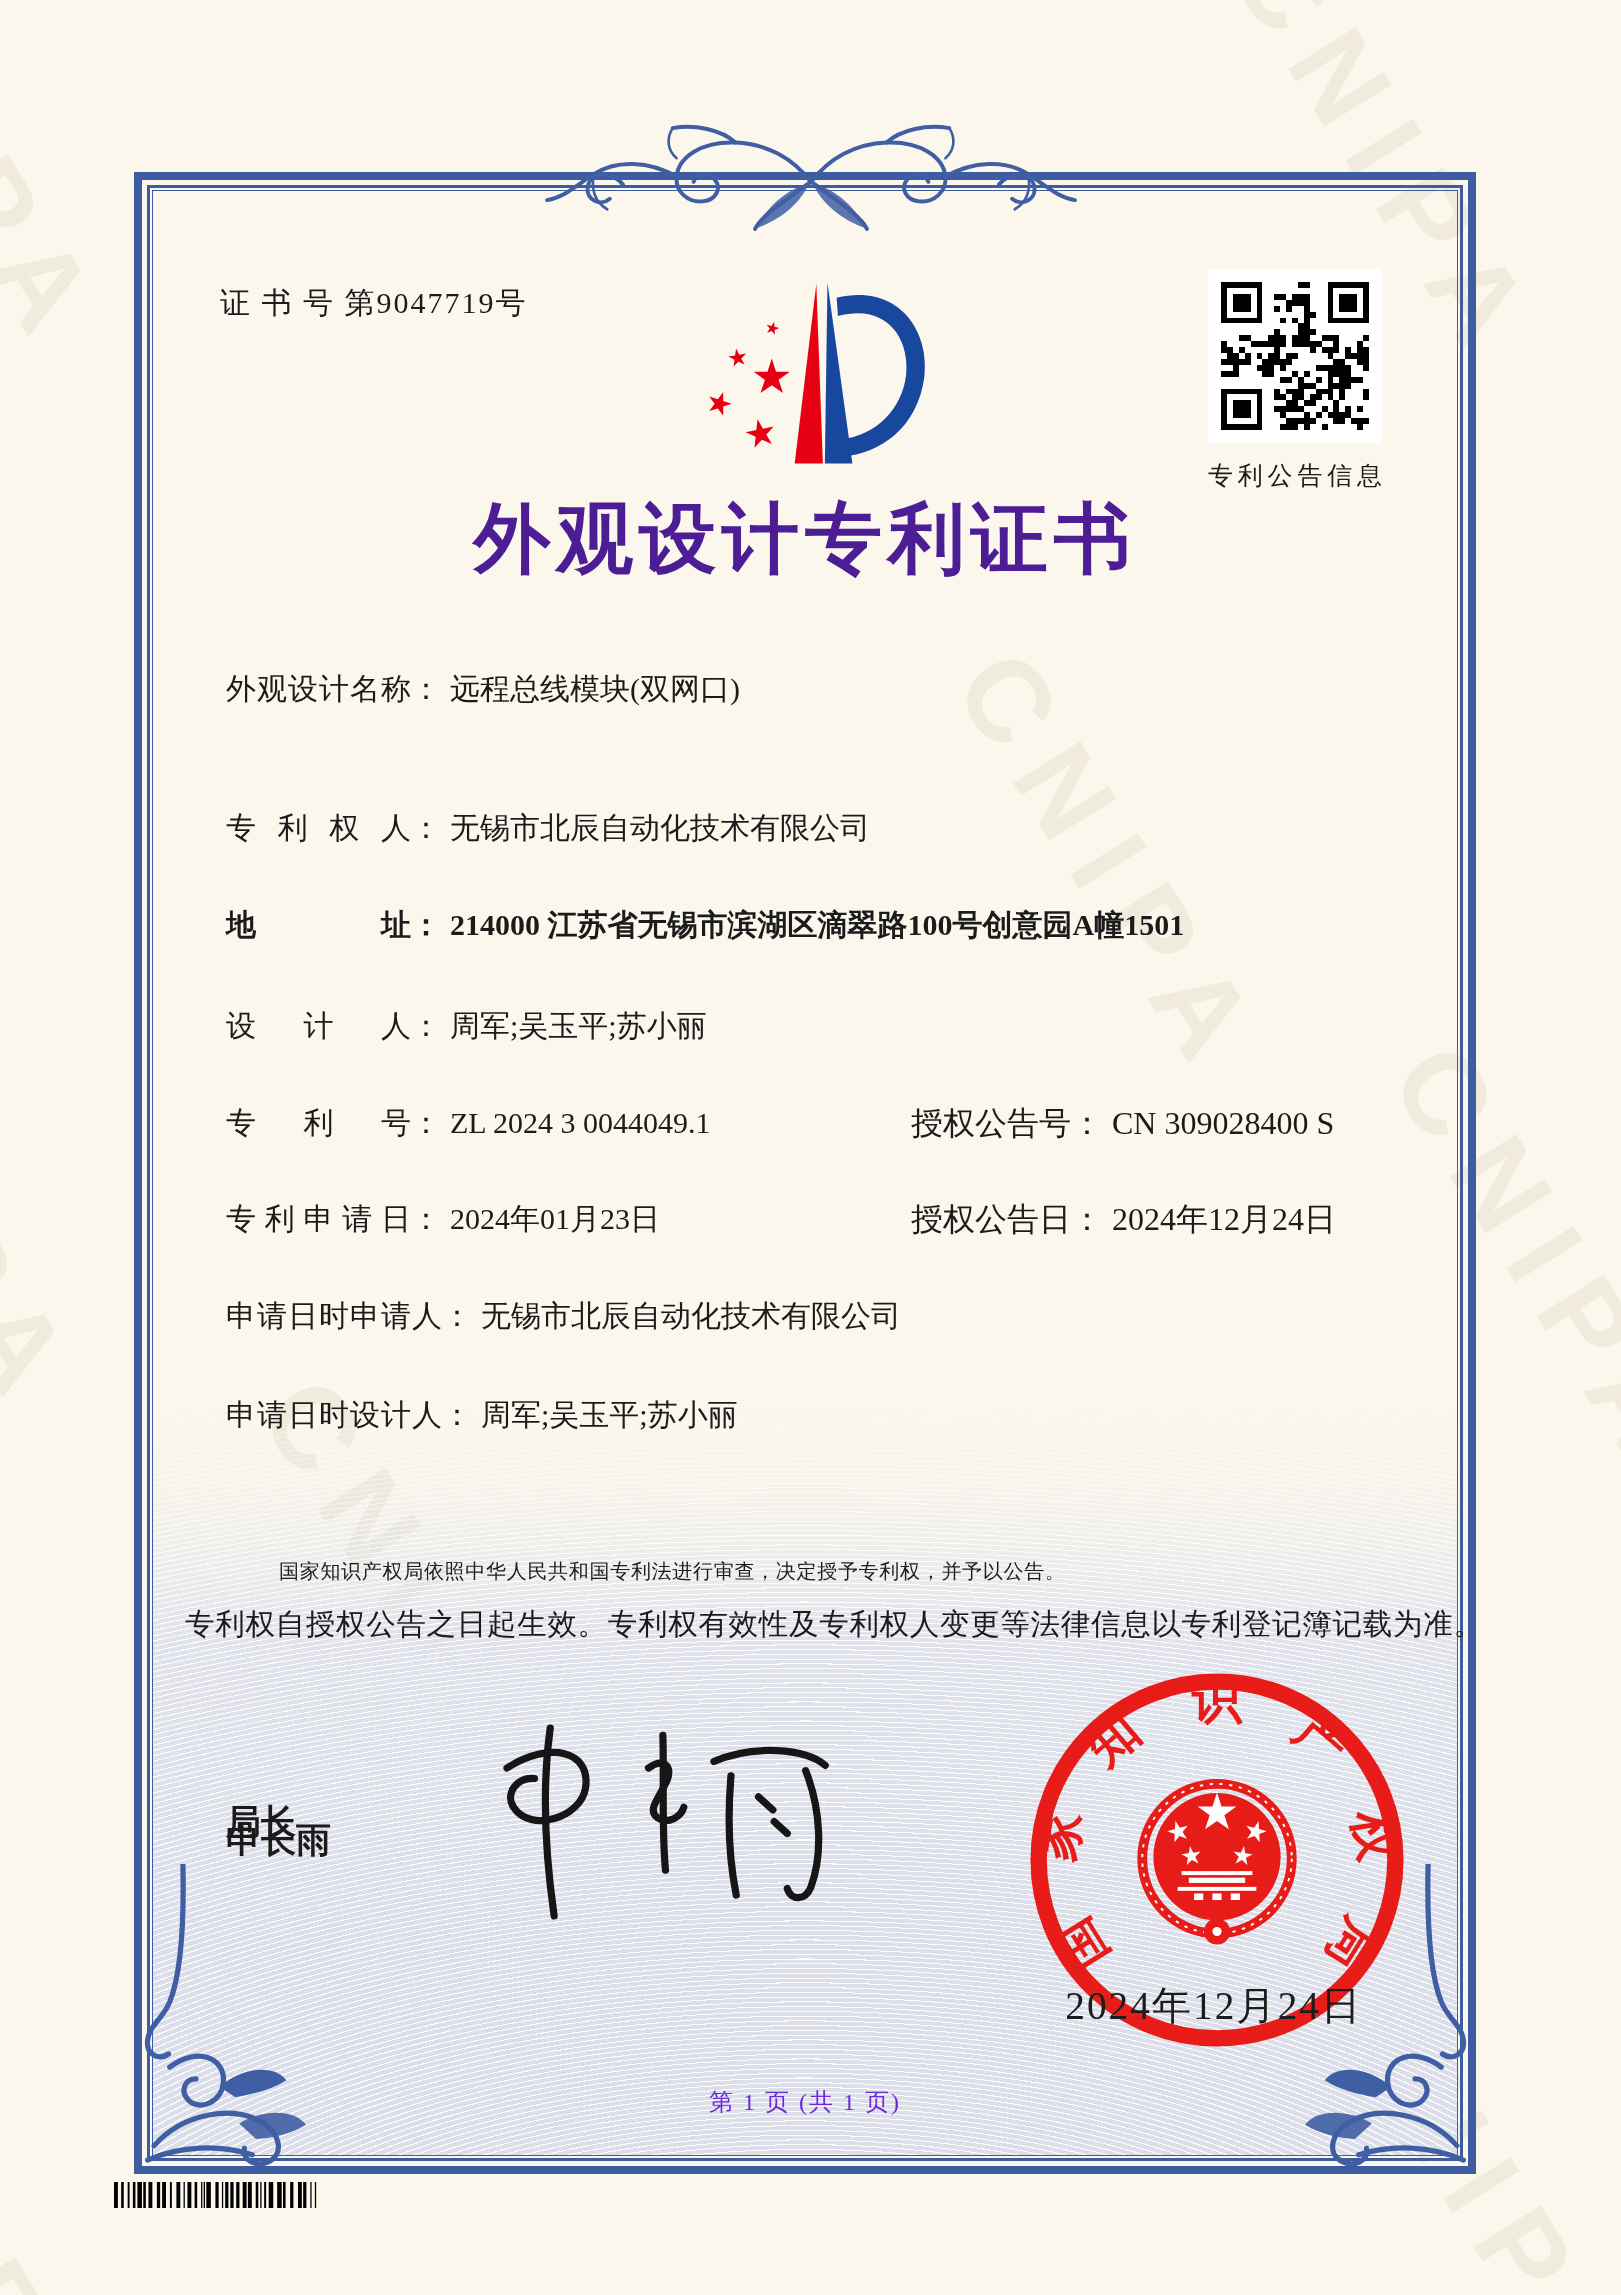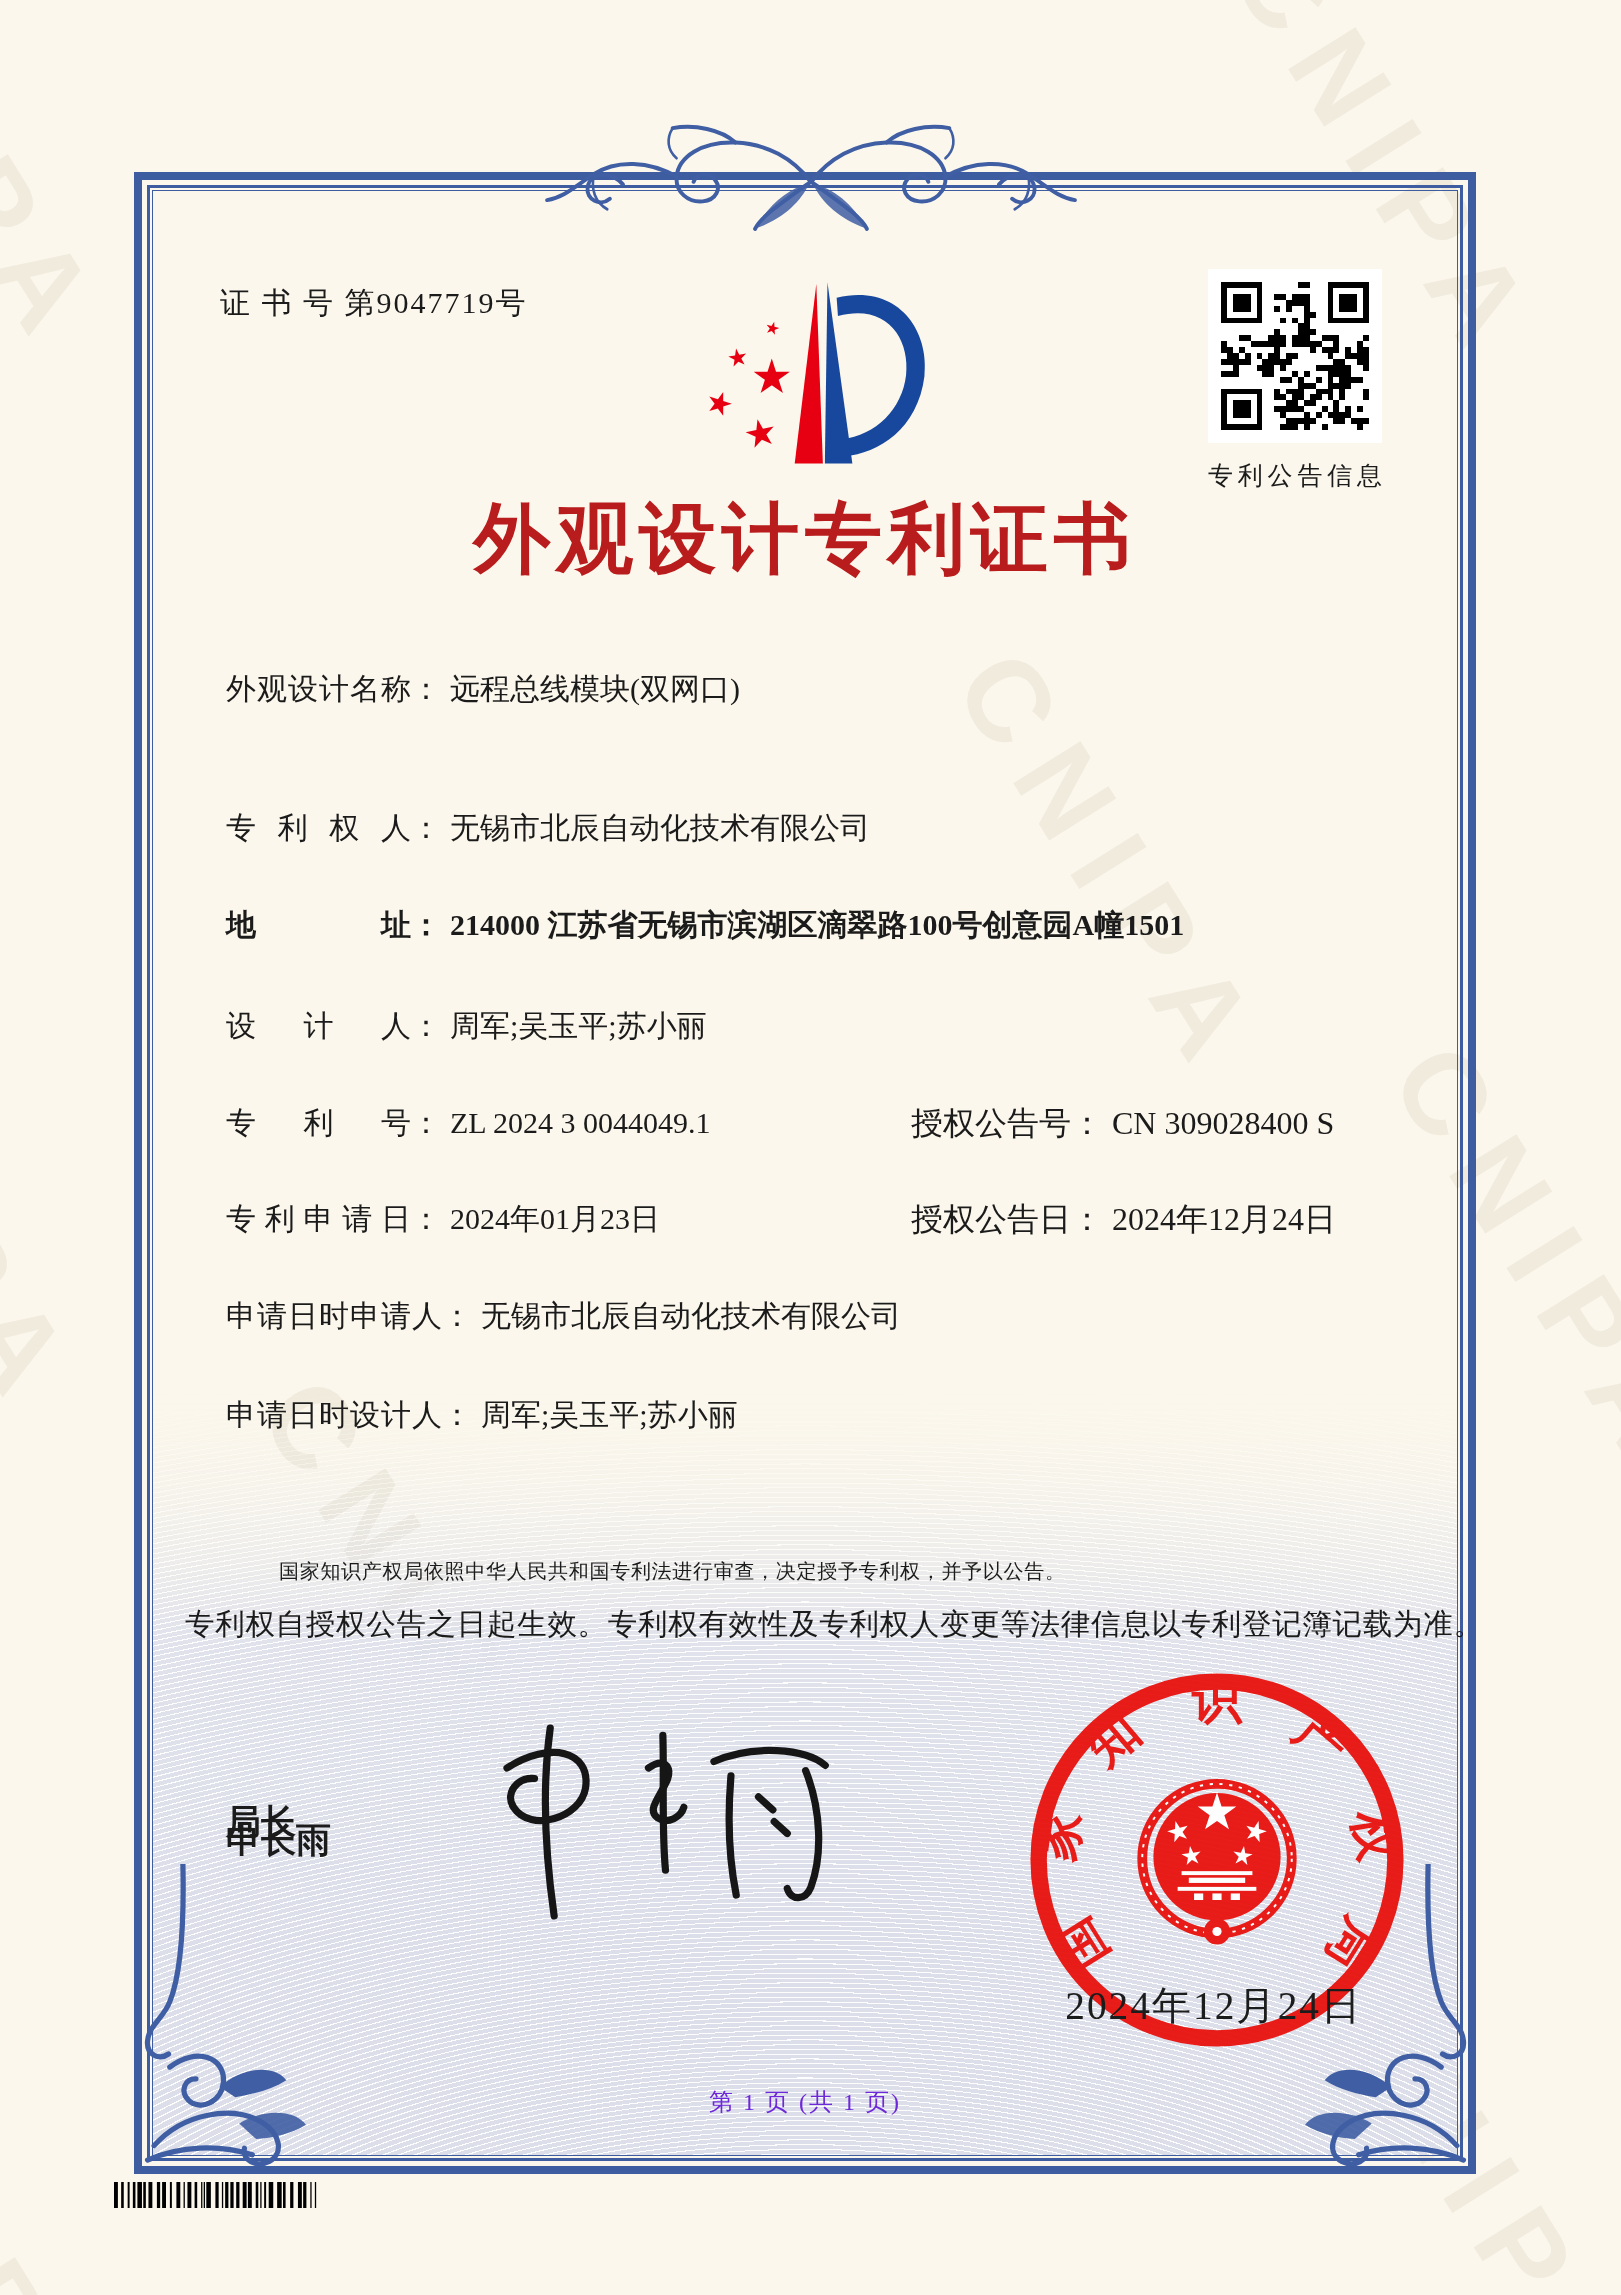--- a/index.html
+++ b/index.html
@@ -51,21 +51,21 @@
   .qrbox{
     position:absolute;left:1208px;top:269px;width:174px;height:174px;background:#ffffff;
     display:flex;align-items:center;justify-content:center;z-index:3;
   }
   .qrlabel{
     position:absolute;left:1208px;top:459px;width:174px;font-size:25px;
     text-align:justify;text-align-last:justify;z-index:3;
   }
   .title{
     position:absolute;left:134px;top:488px;width:1342px;text-align:center;
-    font-size:77px;font-weight:bold;letter-spacing:5.9px;color:#b91c1c;z-index:3;
+    font-size:77px;font-weight:bold;letter-spacing:5.9px;color:#4c1d95;z-index:3;
   }
   
   .row{position:absolute;left:226px;font-size:30px;line-height:38px;white-space:nowrap;z-index:3;}
   .row2{position:absolute;left:911px;font-size:32px;line-height:38px;white-space:nowrap;z-index:3;}
   .j6{display:inline-block;width:185px;text-align:justify;text-align-last:justify;vertical-align:top;}
   .j7{display:inline-block;width:216px;text-align:justify;text-align-last:justify;vertical-align:top;}
   .val{margin-left:9px;}
   
   .legal1{position:absolute;left:279px;top:1558px;font-size:20px;letter-spacing:0.7px;white-space:nowrap;z-index:3;}
   .legal2{position:absolute;left:185px;top:1605px;font-size:29.5px;letter-spacing:0.7px;white-space:nowrap;z-index:3;}

